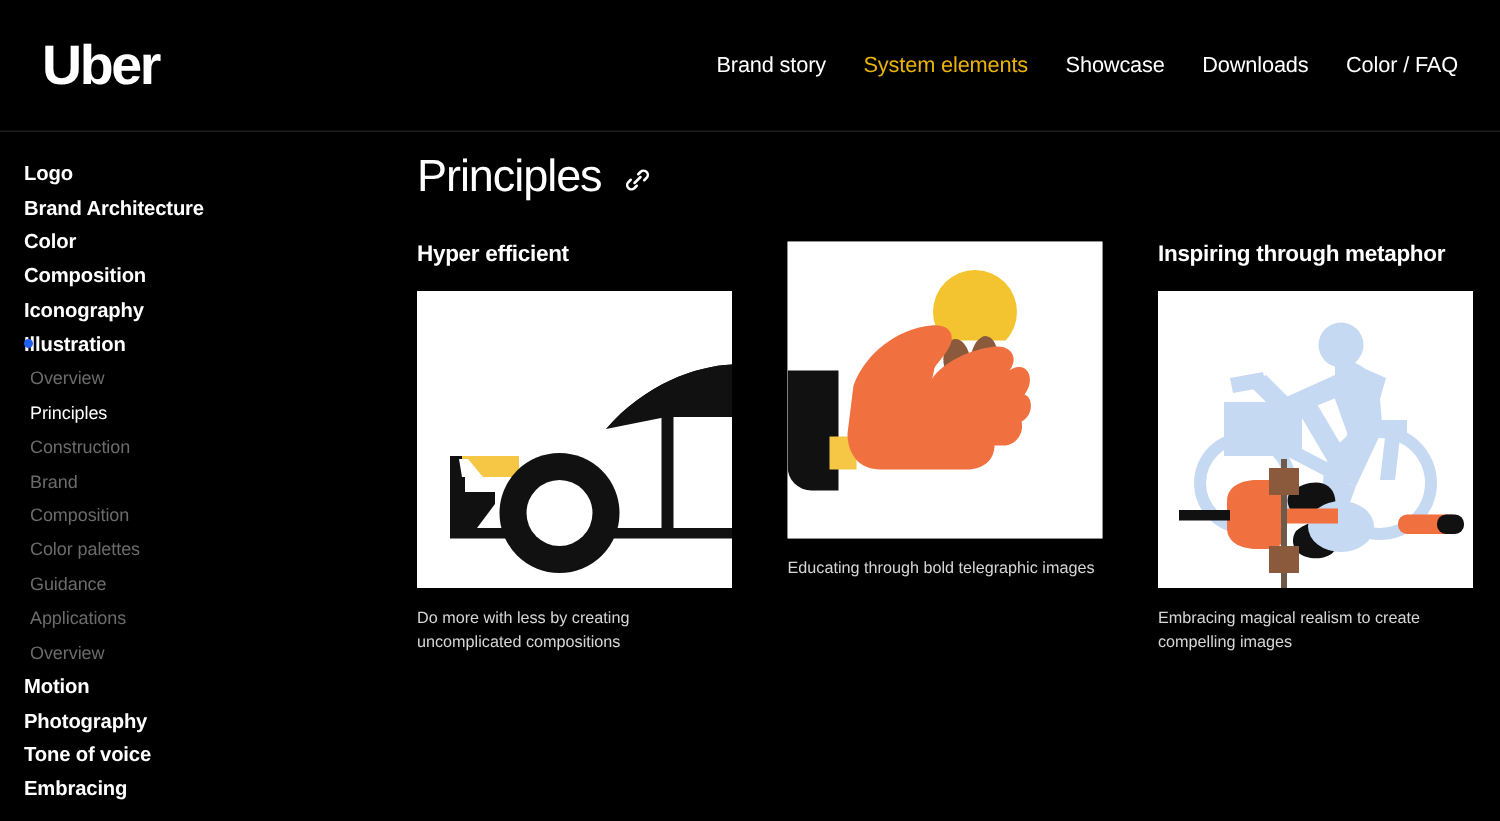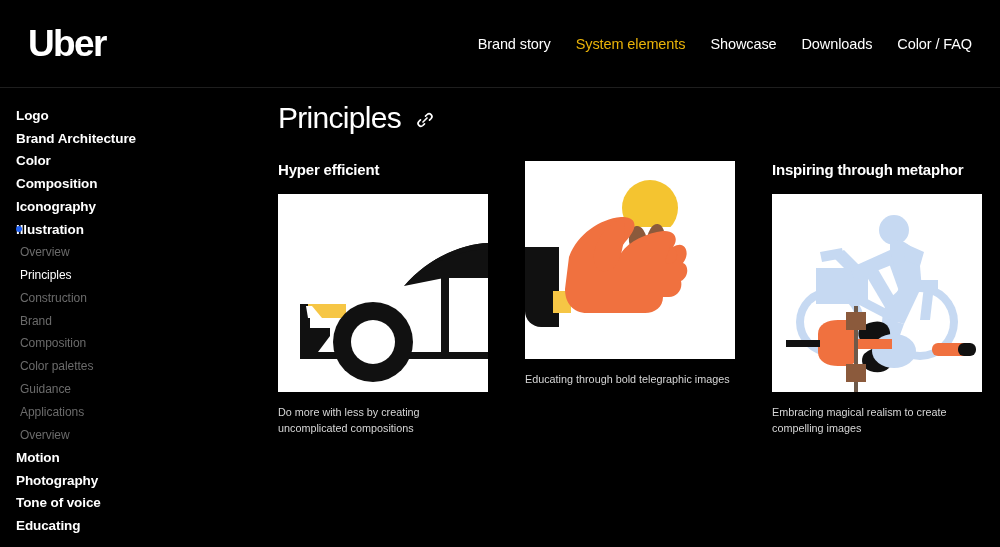--- a/index.html
+++ b/index.html
@@ -194,21 +194,21 @@
     <div class="side-row top">
         <span>Motion</span>
       </div>
     <div class="side-row top">
         <span>Photography</span>
       </div>
     <div class="side-row top">
         <span>Tone of voice</span>
       </div>
     <div class="side-row top">
-        <span>Educating</span>
+        <span>Embracing</span>
       </div>
   </aside>
 
   <main class="main">
 
     <div class="title-row">
       <h1 class="page-title">Principles</h1>
       <span class="anchor-icon">
         <svg width="20" height="20" viewBox="0 0 24 24" fill="none" stroke="#ffffff" stroke-width="2" stroke-linecap="round">
           <path d="M9.6 14.4 L14.4 9.6"></path>

